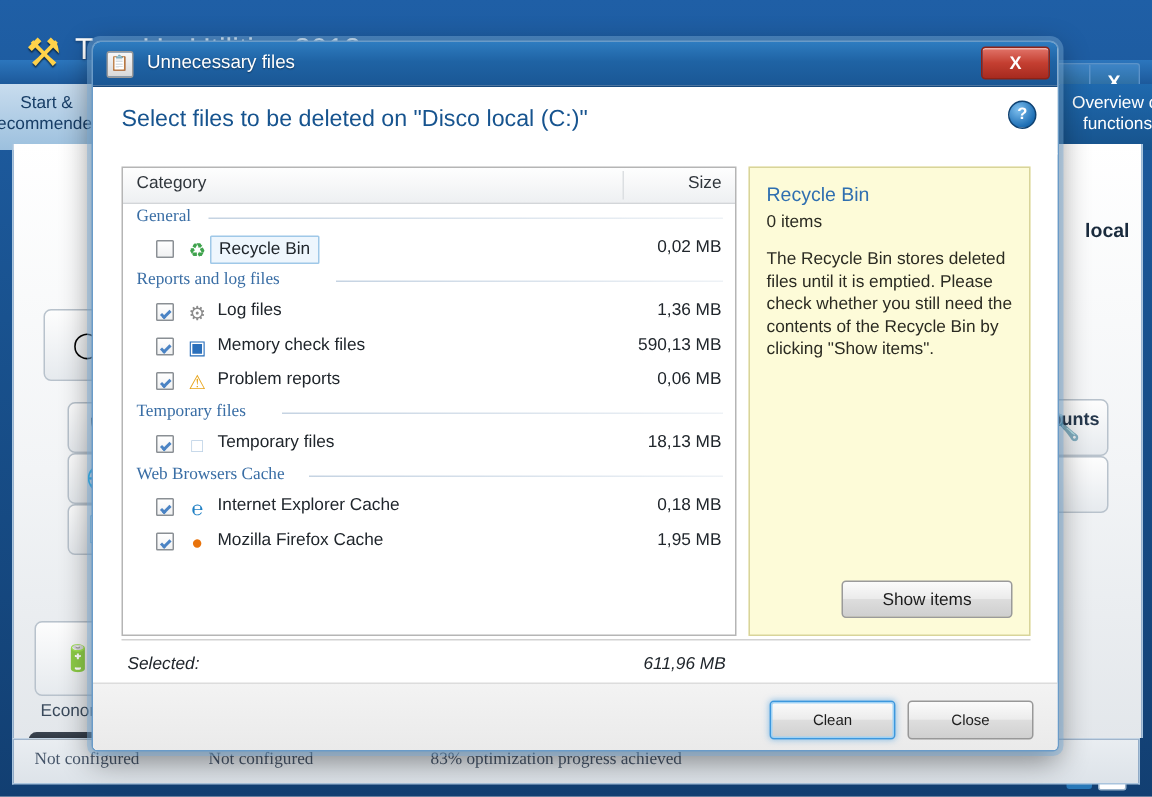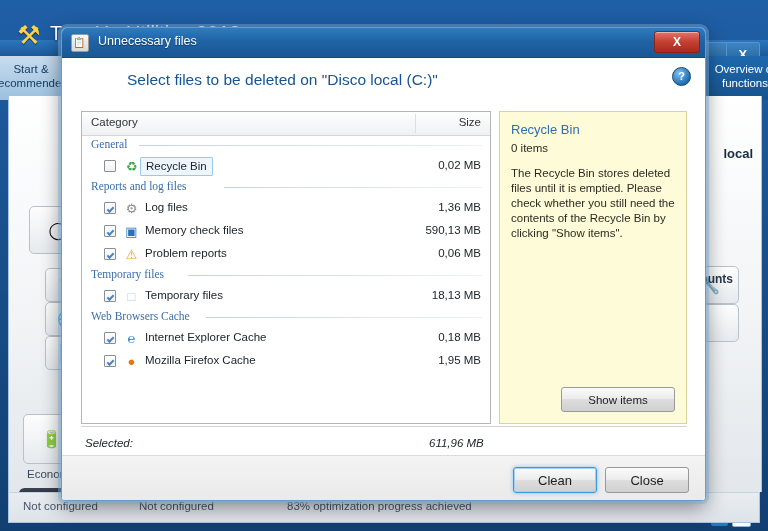--- a/index.html
+++ b/index.html
@@ -104,21 +104,21 @@
     font-weight:bold;
   }
   .pager-list{
     width:17px;height:17px;background:#fff;border:1px solid #9ab3cb;border-radius:2px;
     display:flex;flex-direction:column;justify-content:center;align-items:center;gap:2px;
   }
   .pager-list i{display:block;width:10px;height:1.6px;background:#2878b8;}
   .bg-statusbar{
     position:absolute;left:8px;top:492px;width:752px;height:31px;
     background:linear-gradient(180deg,#e9edf1,#dde3e9);
-    border:1px solid #a9c4dd;border-top:1px solid #c3d4e4;box-sizing:border-box;
+    border:1px solid #a9c4dd;border-top:1px solid #c3d4e4;box-sizing:border-box;font-family:Liberation Serif, serif;
   }
   .status-item{
     position:absolute;top:7px;font-size:11.5px;color:#47566a;white-space:nowrap;
   }
   #st-1{left:14px;}
   #st-2{left:130px;}
   #st-3{left:278px;}
 
   
   #dialog{
@@ -143,21 +143,21 @@
     text-shadow:0 1px 1px rgba(0,0,0,.45);
   }
   .dlg-close{
     position:absolute;right:5px;top:3px;width:44px;height:20px;
     background:linear-gradient(180deg,#e2756a 0%,#c43f31 50%,#a72a1f 100%);
     border:1px solid #8d2216;border-radius:3px;
     color:#fff;font-size:12px;font-weight:bold;
     display:flex;align-items:center;justify-content:center;
     box-shadow:inset 0 1px 0 rgba(255,255,255,.45);
   }
-  .dlg-body{position:relative;height:443px;background:#ffffff;padding-left:46px;}
+  .dlg-body{position:relative;height:443px;background:#ffffff;}
   .dlg-head{
     position:relative;height:44px;background:#ffffff;
     border-bottom:1px solid #ffffff;
   }
   .dlg-heading{
     position:absolute;left:19px;top:13px;font-size:15.5px;color:#17548f;
     white-space:nowrap;
   }
   .help-btn{
     position:absolute;right:14px;top:9px;width:17px;height:17px;border-radius:50%;
@@ -248,21 +248,21 @@
 
   .dlg-footer{
     position:absolute;left:0;bottom:0;width:643px;height:45px;
     background:linear-gradient(180deg,#f3f3f3,#eaeaea);
     border-top:1px solid #dcdcdc;
   }
   .btn{
     position:absolute;top:11px;width:82px;height:24px;
     background:linear-gradient(180deg,#fbfbfb 0%,#ececec 48%,#dedede 50%,#d0d0d0 100%);
     border:1px solid #989898;border-radius:3px;
-    font-size:13px;color:#1d1d1d;
+    font-size:10px;color:#1d1d1d;
     display:flex;align-items:center;justify-content:center;
   }
   #btn-clean{
     right:108px;border:1px solid #3c97dd;
     box-shadow:0 0 0 1px #9fd2f5 inset,0 0 4px rgba(60,151,221,.55);
   }
   #btn-close{right:16px;}
 </style>
 </head>
 <body>

